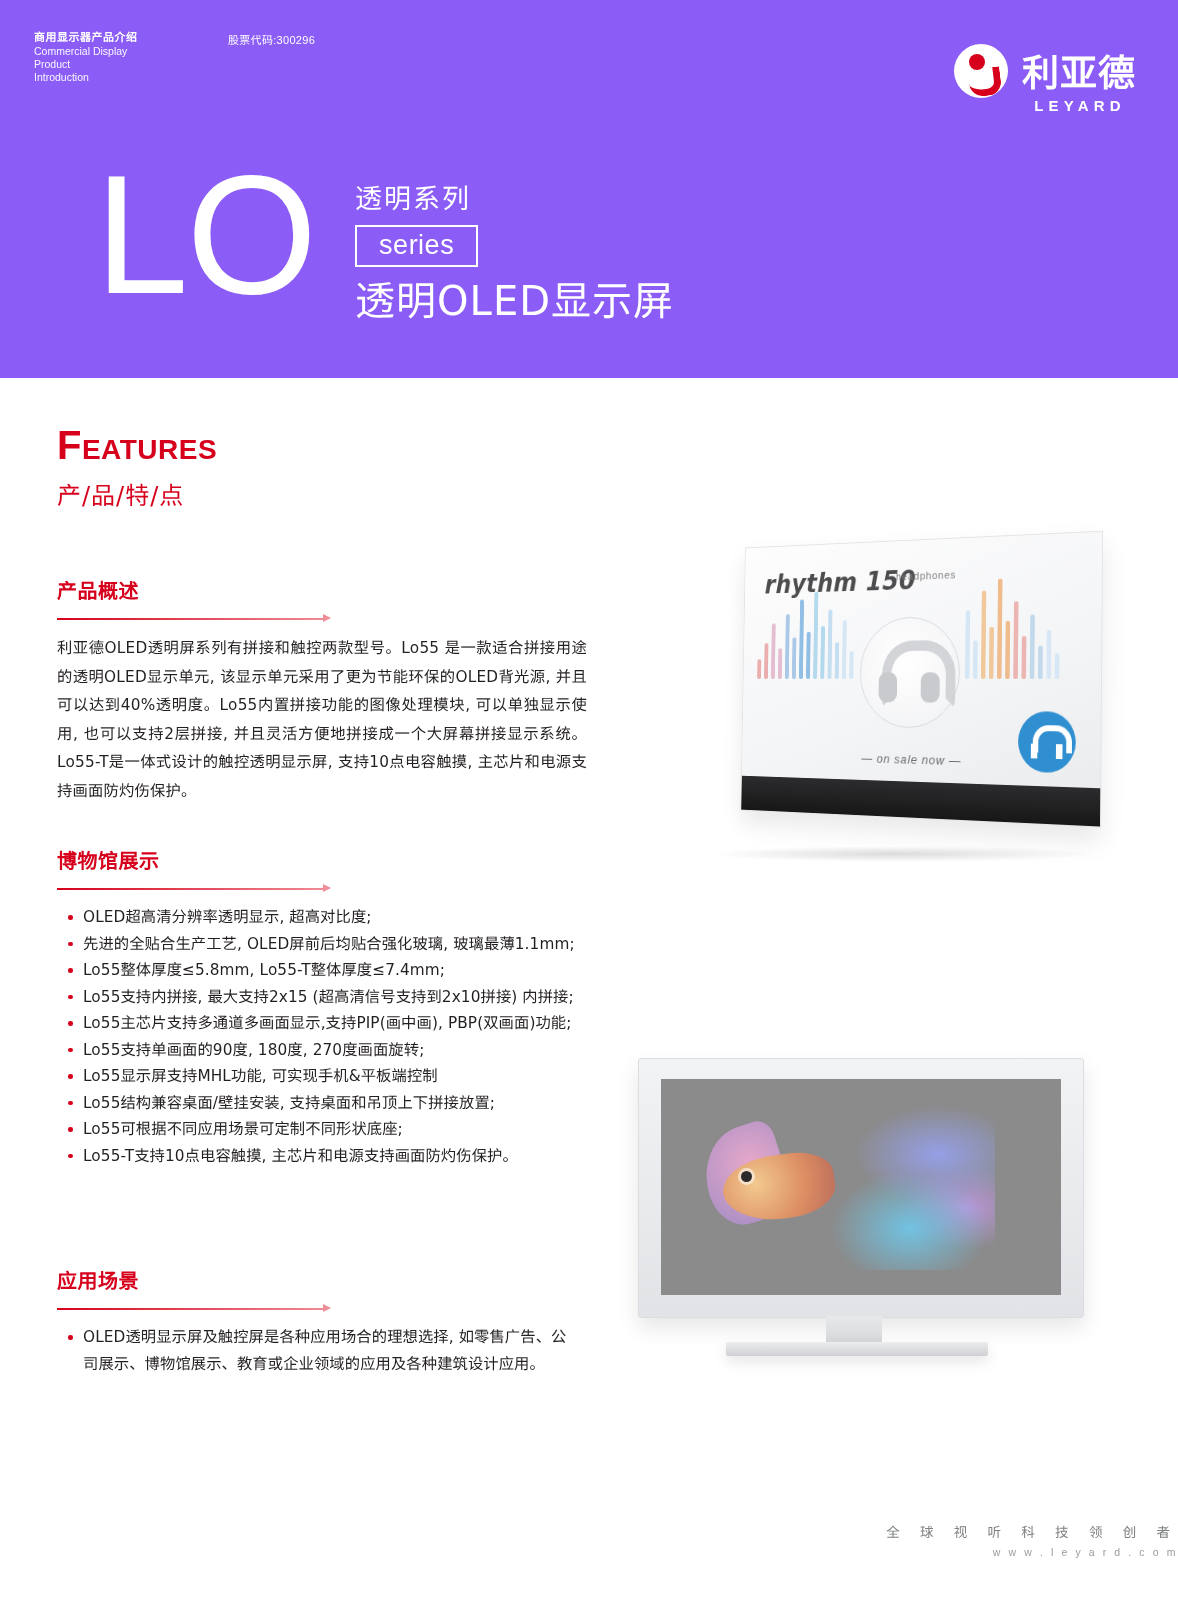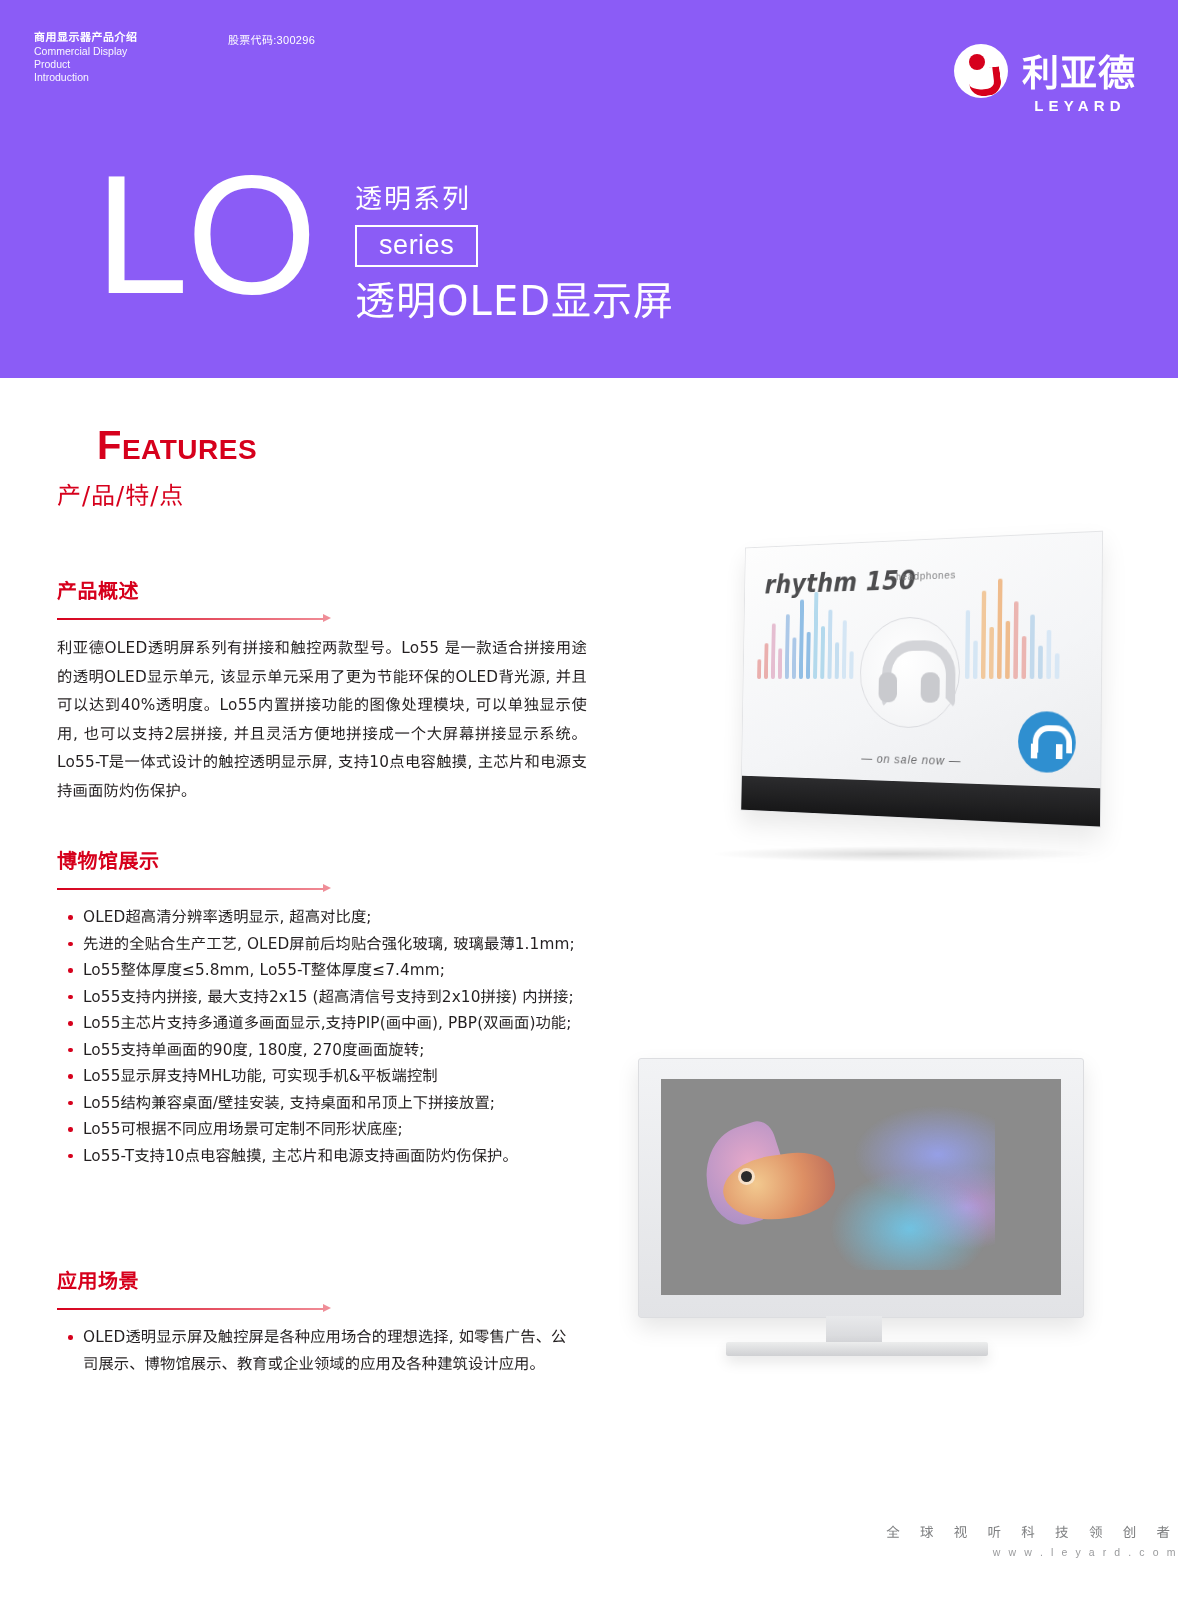--- a/index.html
+++ b/index.html
@@ -153,21 +153,20 @@
   
   .features-head {
     position: absolute;
     left: 57px; top: 425px;
   }
   .feat-en {
     color: #d6001c;
     font-weight: bold;
     letter-spacing: .5px;
     line-height: 40px;
-    margin-left: 40px;
   }
   .feat-en .big { font-size: 40px; }
   .feat-en .small { font-size: 28px; }
   .feat-cn {
     color: #d6001c;
     font-size: 24px;
     letter-spacing: 1px;
     margin-top: 2px;
     font-family: "DejaVu Sans", sans-serif;
   }

